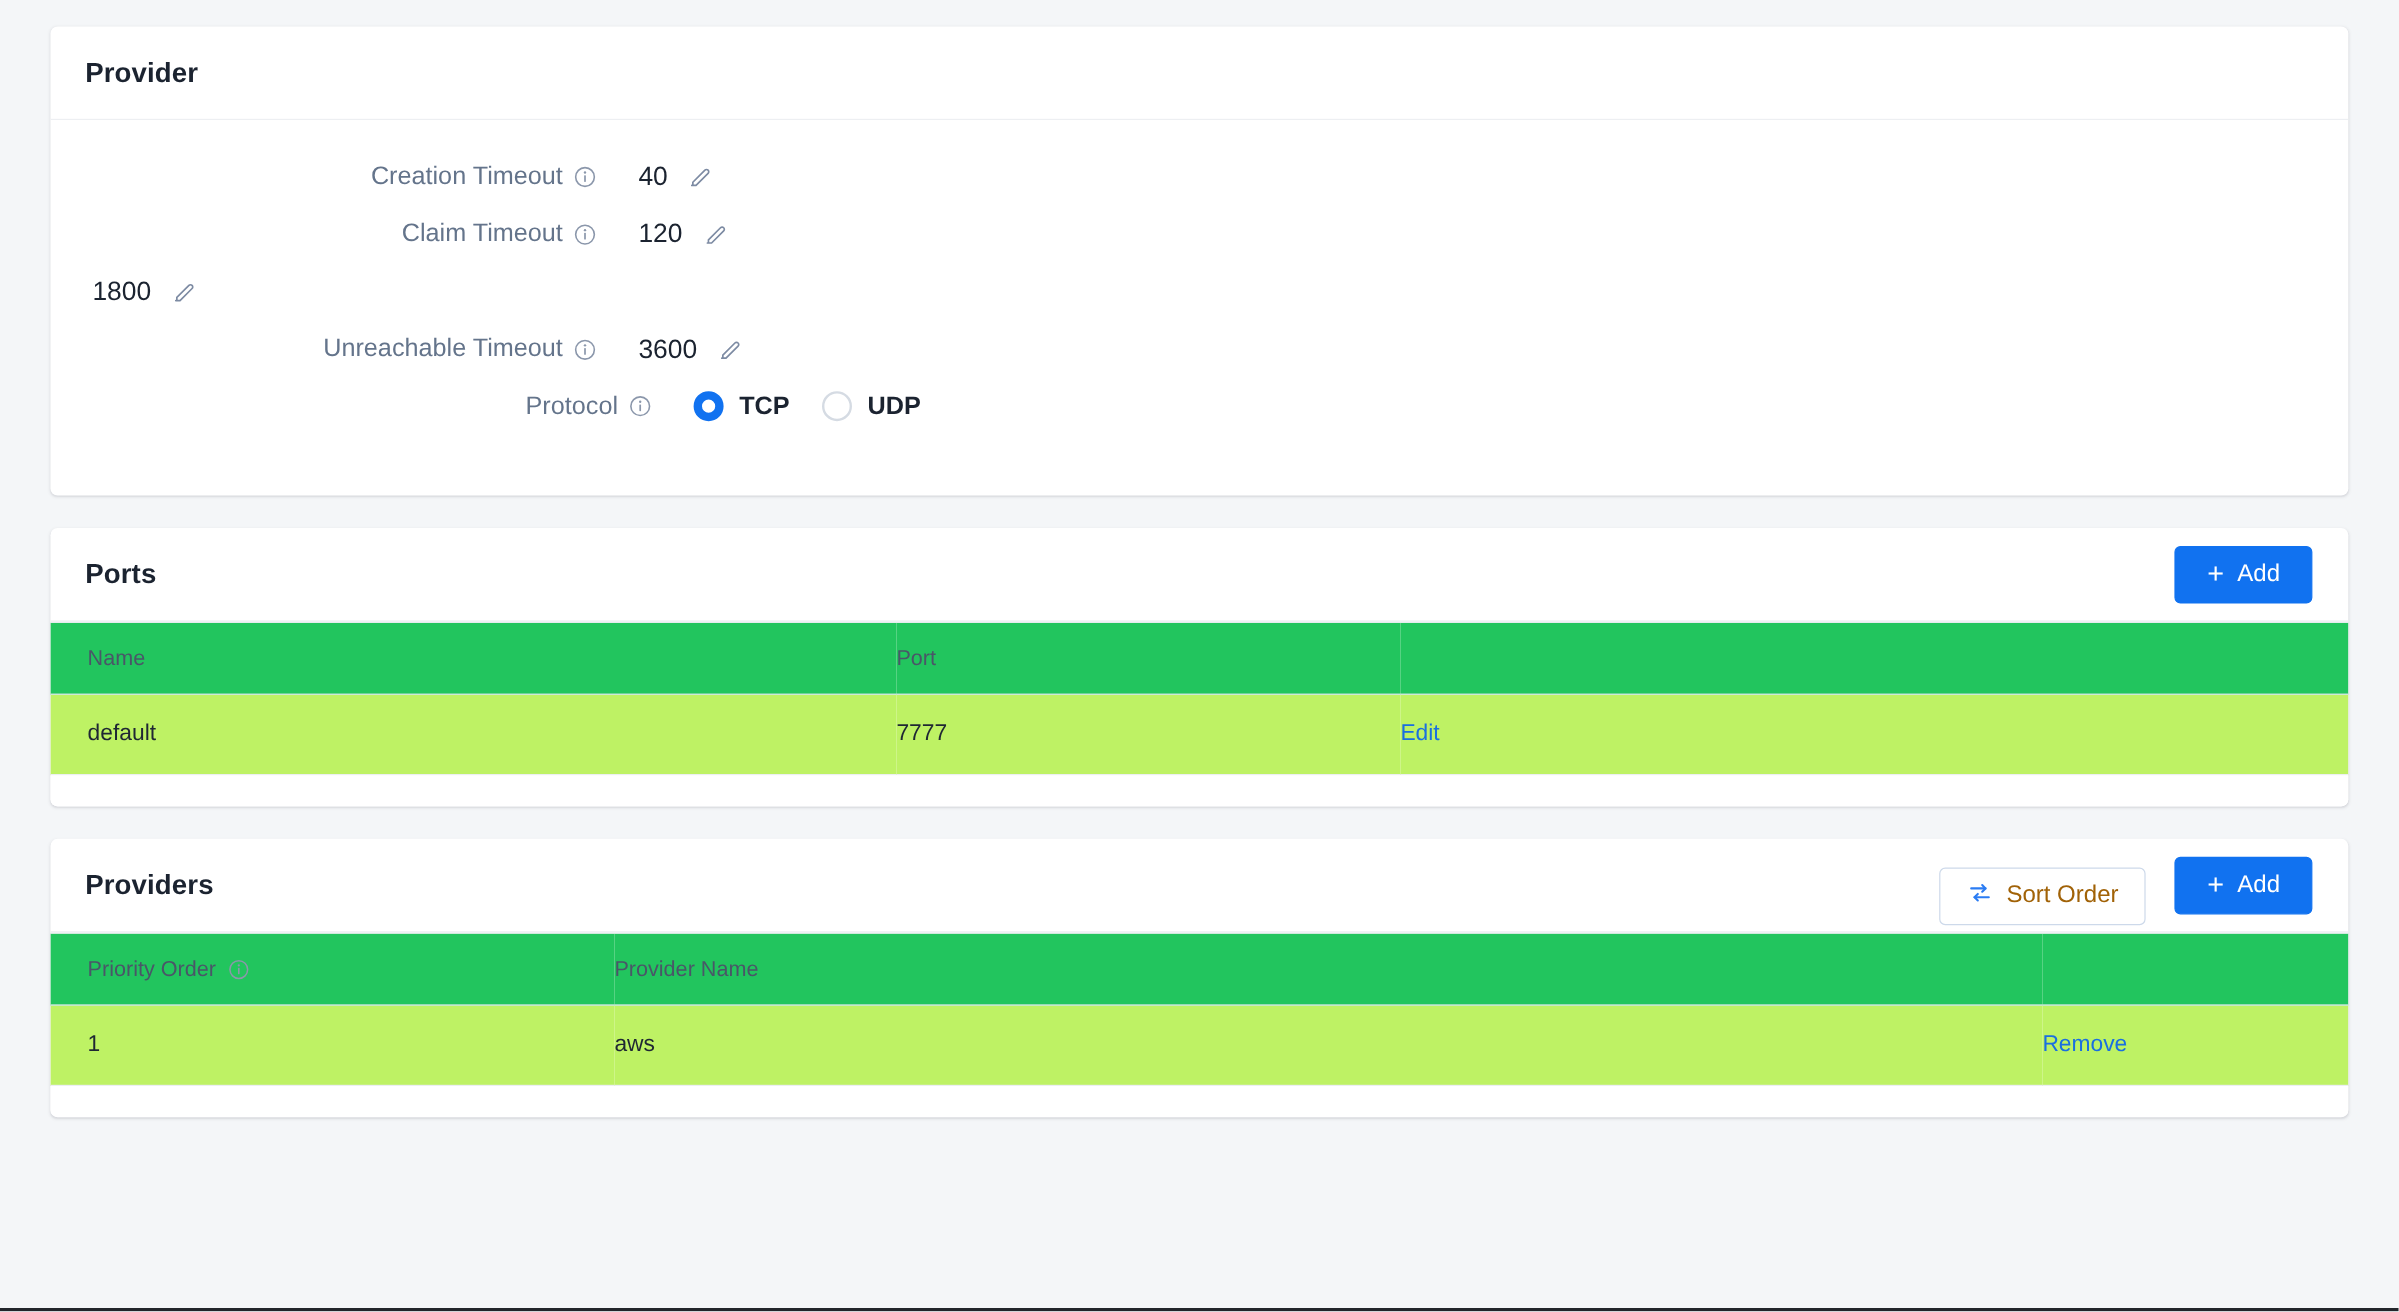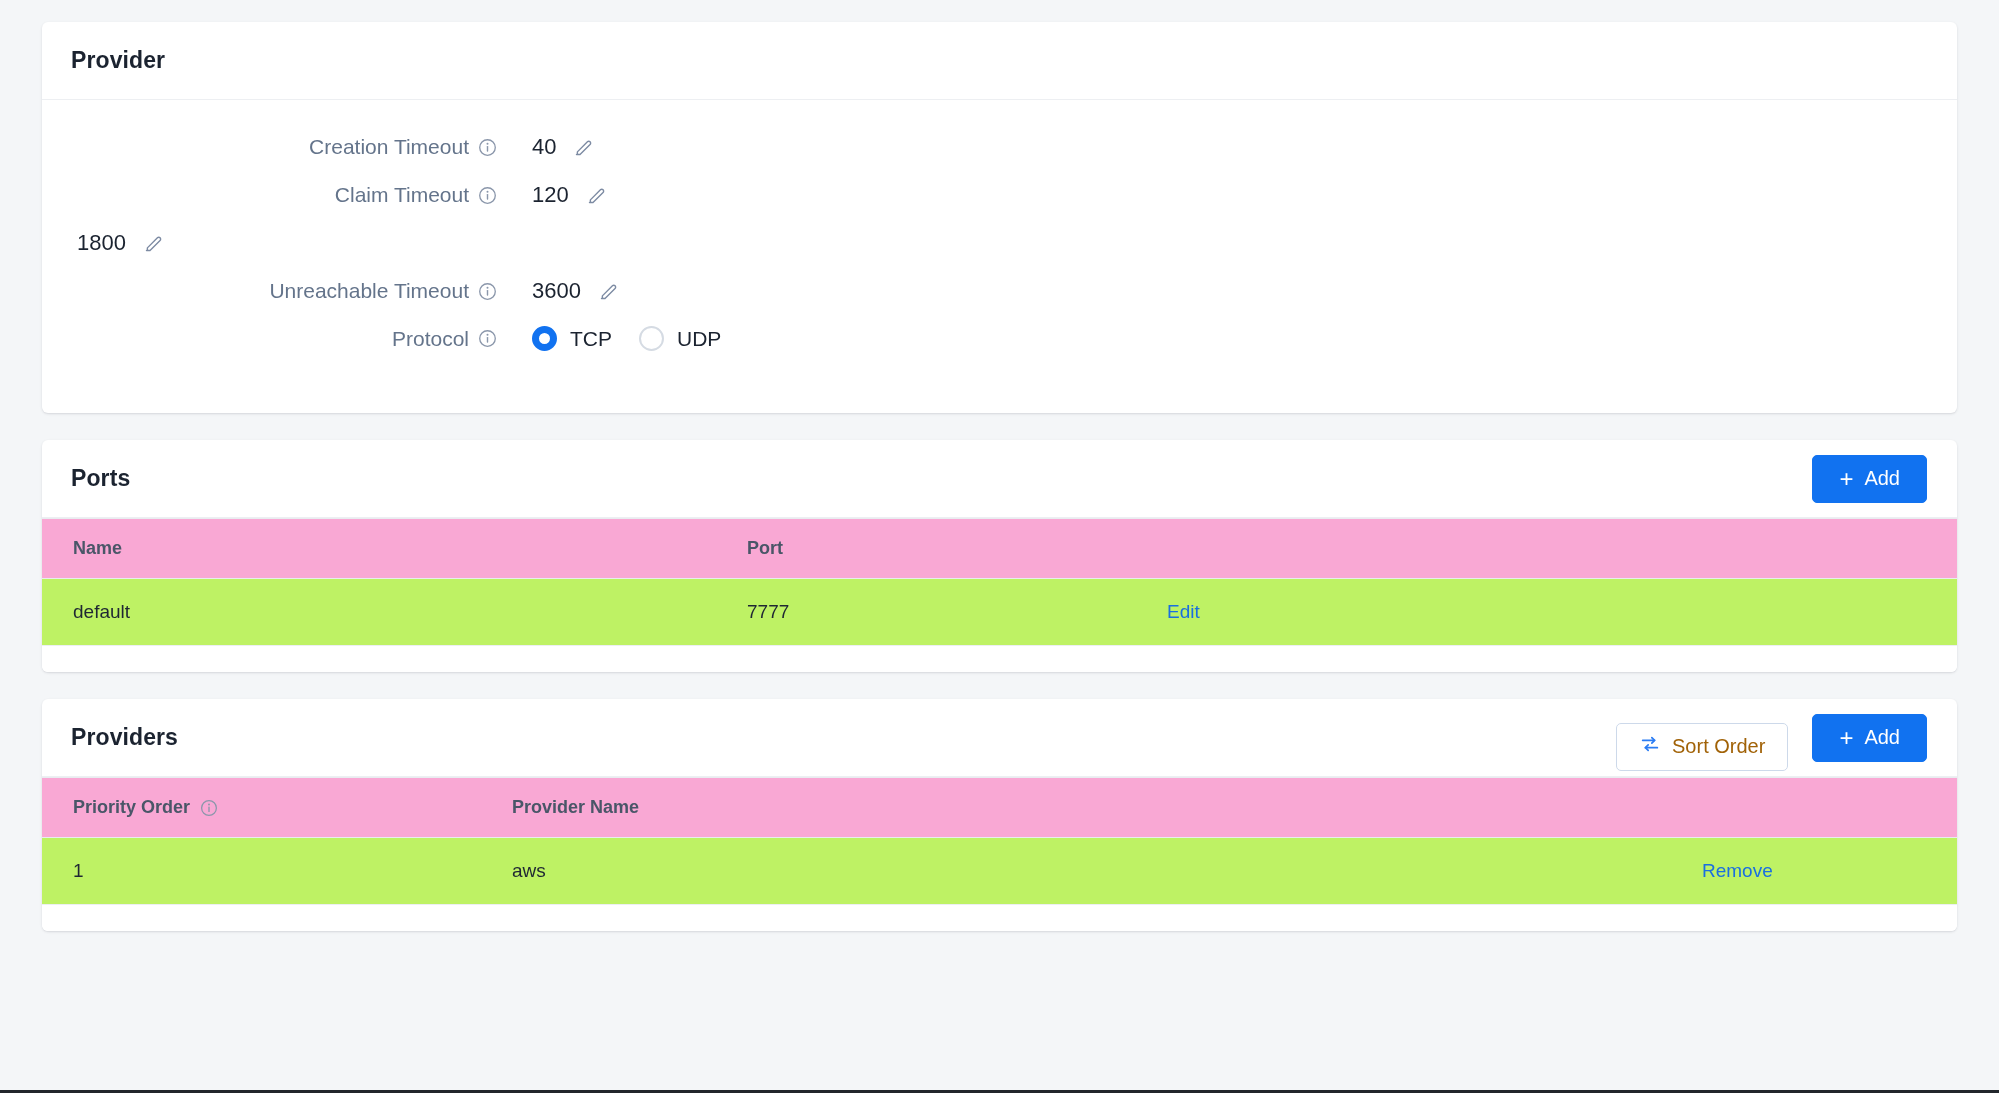--- a/index.html
+++ b/index.html
@@ -50,21 +50,21 @@
   }
   .head-actions { display: flex; align-items: center; gap: 24px; }
 
   
   .general-body { padding: 34px 0 62px 0; }
   .form-row {
     display: flex;
     align-items: center;
     margin-bottom: 22px;
   }
-  .form-row:last-child { margin-bottom: 0; }
+  .form-row:last-child { margin-bottom: 0; margin-left: 46px; }
   .form-label {
     width: 455px;
     text-align: right;
     font-size: 21px;
     color: #64748b;
     display: flex;
     align-items: center;
     justify-content: flex-end;
     gap: 9px;
     white-space: nowrap;
@@ -88,29 +88,29 @@
   .radio-dot {
     width: 25px; height: 25px; border-radius: 50%;
     border: 2px solid #d5dbe3; background: #fff;
     display: inline-block;
   }
   .radio-opt.checked .radio-dot {
     border: 7px solid #1172f0;
     background: #ffffff;
     box-shadow: inset 0 0 0 2px #ffffff;
   }
-  .radio-label { font-size: 21px; color: #1b2330; font-weight: 400; }
+  .radio-label { font-size: 21px; color: #1b2330; font-weight: 700; }
 
   
   table { width: 100%; border-collapse: collapse; }
   thead th {
-    background: #f9a8d4;
+    background: #22c55e;
     text-align: left;
     font-size: 18px;
-    font-weight: bold;
+    font-weight: normal;
     color: #4a5668;
     padding: 19px 0 19px 0;
     border-bottom: 1px solid #e9ecf0;
     border-top: 1px solid #e9ecf0;
     white-space: nowrap;
   }
   tbody td {
     font-size: 19px;
     color: #1f2733;
     padding: 22px 0 22px 0;

